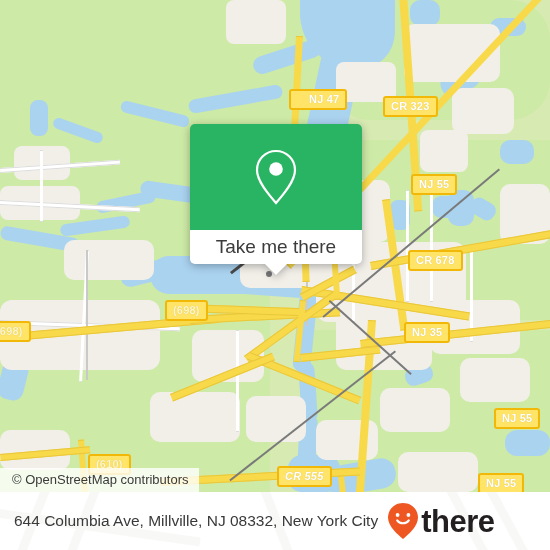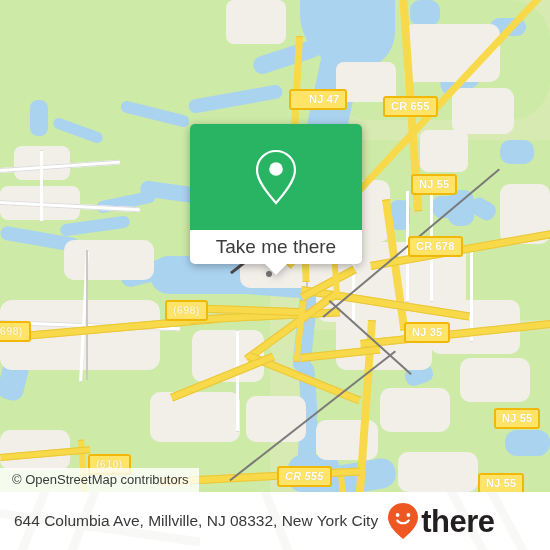--- a/index.html
+++ b/index.html
@@ -325,23 +325,23 @@
     <div class="road" style="left:0;top:454px;width:90px;height:5px;transform:rotate(-5deg);"></div>
 
     <div class="rail" style="left:500px;top:170px;width:230px;height:2px;transform:rotate(140deg);"></div>
     <div class="rail" style="left:330px;top:300px;width:110px;height:2px;transform:rotate(42deg);"></div>
     <div class="rail" style="left:396px;top:352px;width:210px;height:2px;transform:rotate(142deg);"></div>
     <div class="rail" style="left:230px;top:272px;width:110px;height:3px;background:#4a4a4a;transform:rotate(-38deg);"></div>
 
     <div id="city-dot"></div>
 
     <div class="shield" style="left:289px;top:89px;padding-left:18px;">NJ 47</div>
-    <div class="shield" style="left:383px;top:96px;">CR 655</div>
+    <div class="shield" style="left:383px;top:96px;">CR 323</div>
     <div class="shield" style="left:411px;top:174px;">NJ 55</div>
-    <div class="shield" style="left:408px;top:236px;">CR 678</div>
+    <div class="shield" style="left:408px;top:250px;">CR 678</div>
     <div class="shield" style="left:404px;top:322px;">NJ 35</div>
     <div class="shield" style="left:494px;top:408px;">NJ 55</div>
     <div class="shield" style="left:478px;top:473px;">NJ 55</div>
     <div class="shield" style="left:277px;top:466px;font-style:italic;">CR 555</div>
     <div class="shield pale" style="left:165px;top:300px;">(698)</div>
     <div class="shield pale" style="left:-12px;top:321px;">(698)</div>
     <div class="shield pale" style="left:74px;top:454px;margin-left:14px;">(610)</div>
 
     <div id="popup">
       <div id="popup-head">

